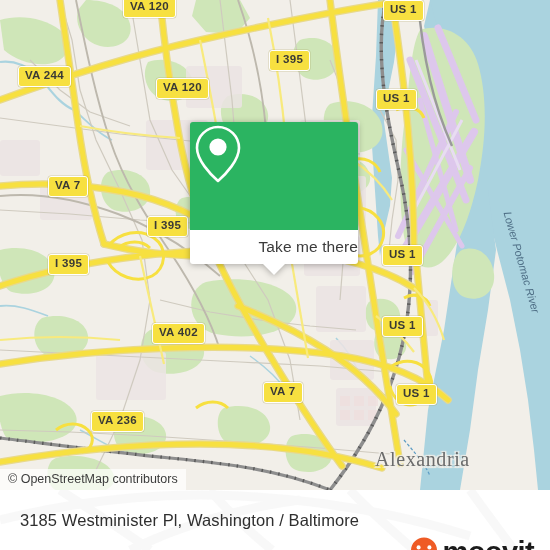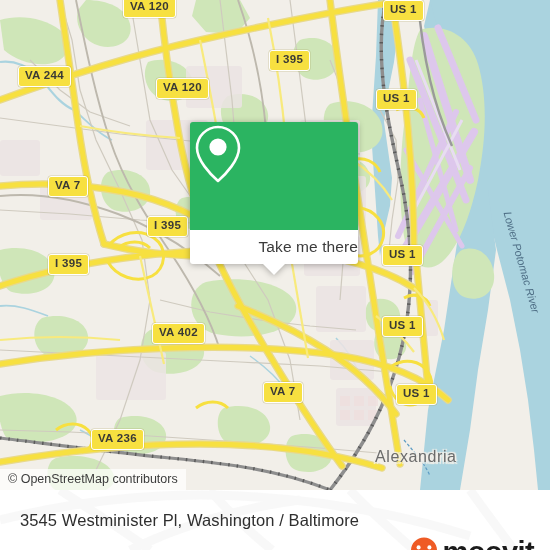--- a/index.html
+++ b/index.html
@@ -30,27 +30,28 @@
     line-height:1;
     padding:3px 6px 4px 6px;
     white-space:nowrap;
     box-shadow:0 0 0 .5px rgba(150,140,60,.35);
   }
 
   
   .place{
     position:absolute;
     color:#6b6b6b;
-    font-size:16px;
+    font-size:20px;
     letter-spacing:.6px;
     white-space:nowrap;
     text-shadow:
       -1.5px -1.5px 1px #f2efe9, 1.5px -1.5px 1px #f2efe9,
       -1.5px  1.5px 1px #f2efe9, 1.5px  1.5px 1px #f2efe9,
        0 0 3px #f2efe9;
+    font-family: Liberation Serif, serif;
   }
   .river-label{
     position:absolute;
     color:#4f6f86;
     font-size:11px;
     font-style:italic;
     white-space:nowrap;
     transform-origin:0 0;
   }
 
@@ -336,21 +337,21 @@
     <div class="shield" style="left:156px;top:78px;">VA 120</div>
     <div class="shield" style="left:376px;top:89px;">US 1</div>
     <div class="shield" style="left:48px;top:176px;">VA 7</div>
     <div class="shield" style="left:147px;top:216px;">I 395</div>
     <div class="shield" style="left:48px;top:254px;">I 395</div>
     <div class="shield" style="left:382px;top:245px;">US 1</div>
     <div class="shield" style="left:152px;top:323px;">VA 402</div>
     <div class="shield" style="left:382px;top:316px;">US 1</div>
     <div class="shield" style="left:263px;top:382px;">VA 7</div>
     <div class="shield" style="left:396px;top:384px;">US 1</div>
-    <div class="shield" style="left:91px;top:429px;">VA 236</div>
+    <div class="shield" style="left:91px;top:411px;">VA 236</div>
 
     <div class="place" style="left:375px;top:448px;">Alexandria</div>
 
     <div class="river-label" style="left:513px;top:210px;transform:rotate(74deg);">Lower Potomac River</div>
 
     <div class="card">
       <div class="card-top">
         <svg width="56" height="64" viewBox="0 0 56 64">
           <path d="M28 5 C16.4 5 7 14.4 7 26 C7 38 20 52 28 59 C36 52 49 38 49 26 C49 14.4 39.6 5 28 5 Z" fill="none" stroke="#ffffff" stroke-width="2.6" stroke-linecap="round" stroke-linejoin="round"></path>
           <circle cx="28" cy="25" r="8.6" fill="#ffffff"></circle>
@@ -370,21 +371,21 @@
       <g fill="none" stroke="#8a8a8a" stroke-width="9">
         <path d="M0,520 C80,500 160,492 240,496 C320,500 400,514 470,536"></path>
         <path d="M60,490 C90,510 120,528 150,550"></path>
         <path d="M210,490 C230,514 250,532 272,550"></path>
         <path d="M350,490 C370,512 392,530 414,550"></path>
         <path d="M470,490 C484,510 498,528 514,550"></path>
         <path d="M130,550 C180,526 240,508 300,500"></path>
       </g>
     </svg>
     <div class="footer-inner">
-      <span class="addr">3545 Westminister Pl, Washington / Baltimore</span>
+      <span class="addr">3185 Westminister Pl, Washington / Baltimore</span>
       <span class="brand">
         <svg width="34" height="34" viewBox="0 0 34 34">
           <path d="M17 2.4 C9.8 2.4 4 8.1 4 15.2 C4 22 11 28.2 15.1 31.2
                    C16.2 32 17.8 32 18.9 31.2 C23 28.2 30 22 30 15.2
                    C30 8.1 24.2 2.4 17 2.4 Z" fill="#ef5b25"></path>
           <circle cx="11.6" cy="12.4" r="2.05" fill="#ffffff"></circle>
           <circle cx="22.4" cy="12.4" r="2.05" fill="#ffffff"></circle>
           <path d="M10.7 18.2 C12.6 21.4 21.4 21.4 23.3 18.2" fill="none" stroke="#ffffff" stroke-width="2.2" stroke-linecap="round"></path>
         </svg>
         <span class="brand-word">moovit</span>

